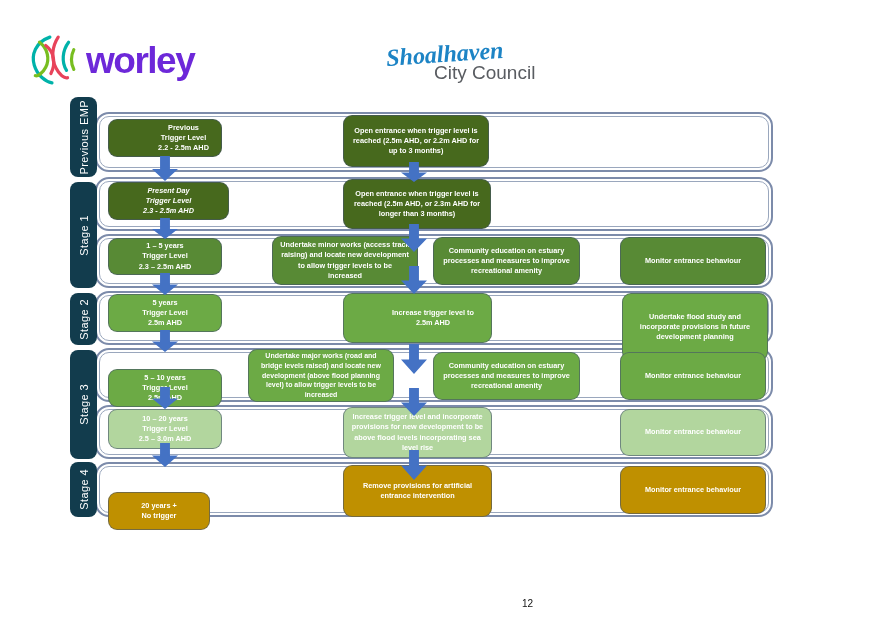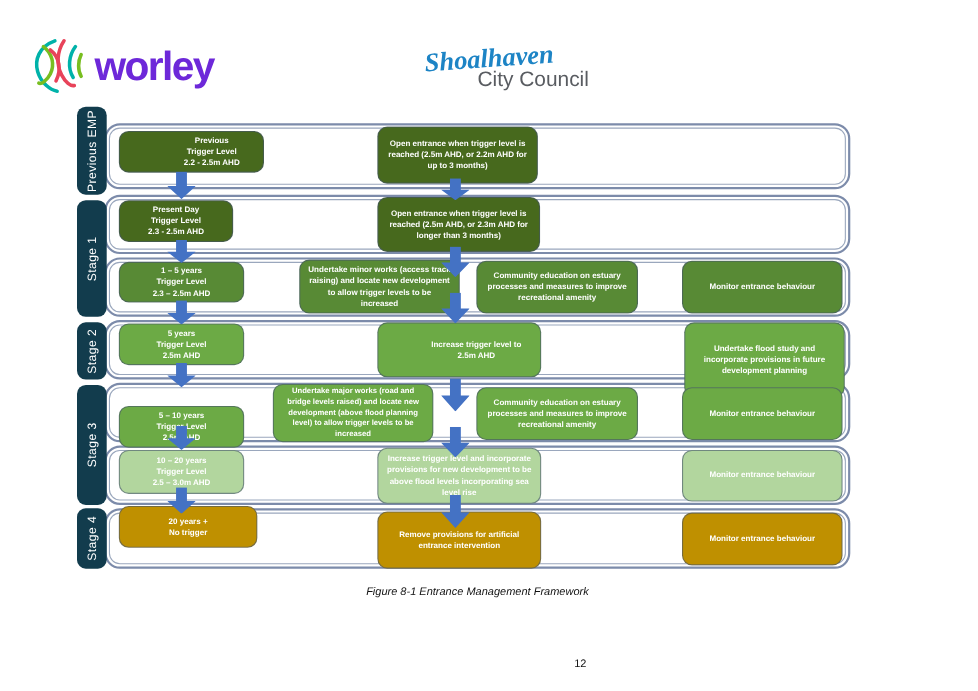--- a/index.html
+++ b/index.html
@@ -86,26 +86,26 @@
       </div>
 
     <div class="row" style="top:112px;height:60px;"></div>
     <div class="row" style="top:177px;height:54px;"></div>
     <div class="row" style="top:234px;height:54px;"></div>
     <div class="row" style="top:291px;height:54px;"></div>
     <div class="row" style="top:348px;height:54px;"></div>
     <div class="row" style="top:405px;height:54px;"></div>
     <div class="row" style="top:462px;height:55px;"></div>
 
-    <div class="bx t-dark" style="left:108px;top:119px;width:132px;height:38px;padding-left:44px;">Previous
+    <div class="bx t-dark" style="left:108px;top:119px;width:114px;height:38px;padding-left:44px;">Previous
 Trigger Level
 2.2 - 2.5m AHD</div>
     <div class="bx t-dark" style="left:343px;top:115px;width:146px;height:52px;">Open entrance when trigger level is reached (2.5m AHD, or 2.2m AHD for up to 3 months)</div>
 
-    <div class="bx t-dark" style="left:108px;top:182px;width:104px;height:38px;">Present Day
+    <div class="bx t-dark" style="left:108px;top:182px;width:121px;height:38px;font-style:italic;">Present Day
 Trigger Level
 2.3 - 2.5m AHD</div>
     <div class="bx t-dark" style="left:343px;top:179px;width:148px;height:50px;">Open entrance when trigger level is reached (2.5m AHD, or 2.3m AHD for longer than 3 months)</div>
 
     <div class="bx t-med" style="left:108px;top:238px;width:114px;height:37px;">1 – 5 years
 Trigger Level
 2.3 – 2.5m AHD</div>
     <div class="bx t-med" style="left:248px;top:236px;width:146px;height:49px;margin-left:24px;">Undertake minor works (access track raising) and locate new development to allow trigger levels to be increased</div>
     <div class="bx t-med" style="left:433px;top:237px;width:147px;height:48px;">Community education on estuary processes and measures to improve recreational amenity</div>
     <div class="bx t-med" style="left:620px;top:237px;width:146px;height:48px;">Monitor entrance behaviour</div>
@@ -123,35 +123,34 @@
     <div class="bx t-bright" style="left:248px;top:349px;width:146px;height:53px;font-size:7px;">Undertake major works (road and bridge levels raised) and locate new development (above flood planning level) to allow trigger levels to be increased</div>
     <div class="bx t-bright" style="left:433px;top:352px;width:147px;height:48px;">Community education on estuary processes and measures to improve recreational amenity</div>
     <div class="bx t-bright" style="left:620px;top:352px;width:146px;height:48px;">Monitor entrance behaviour</div>
 
     <div class="bx t-pale" style="left:108px;top:409px;width:114px;height:40px;">10 – 20 years
 Trigger Level
 2.5 – 3.0m AHD</div>
     <div class="bx t-pale" style="left:343px;top:407px;width:149px;height:51px;">Increase trigger level and incorporate provisions for new development to be above flood levels incorporating sea level rise</div>
     <div class="bx t-pale" style="left:620px;top:409px;width:146px;height:47px;">Monitor entrance behaviour</div>
 
-    <div class="bx t-gold" style="left:108px;top:460px;width:126px;height:38px;">20 years +
+    <div class="bx t-gold" style="left:108px;top:492px;width:102px;height:38px;">20 years +
 No trigger</div>
     <div class="bx t-gold" style="left:343px;top:465px;width:149px;height:52px;">Remove provisions for artificial entrance intervention</div>
     <div class="bx t-gold" style="left:620px;top:466px;width:146px;height:48px;">Monitor entrance behaviour</div>
 
     <div class="arrow" style="left:152px;top:156px;height:25px;"></div>
     <div class="arrow" style="left:152px;top:218px;height:21px;"></div>
     <div class="arrow" style="left:152px;top:273px;height:22px;"></div>
     <div class="arrow" style="left:152px;top:330px;height:22px;"></div>
     <div class="arrow" style="left:152px;top:387px;height:22px;"></div>
     <div class="arrow" style="left:152px;top:443px;height:24px;"></div>
 
     <div class="arrow" style="left:401px;top:162px;height:20px;"></div>
     <div class="arrow" style="left:401px;top:224px;height:28px;"></div>
     <div class="arrow" style="left:401px;top:266px;height:28px;"></div>
     <div class="arrow" style="left:401px;top:344px;height:30px;"></div>
     <div class="arrow" style="left:401px;top:388px;height:28px;"></div>
     <div class="arrow" style="left:401px;top:450px;height:30px;"></div>
   </div>
 
-  <div class="caption">Figure 8-1 Entrance Management Framework</div>
   <div class="footer-page">12</div>
 </div>
 
 </body></html>

